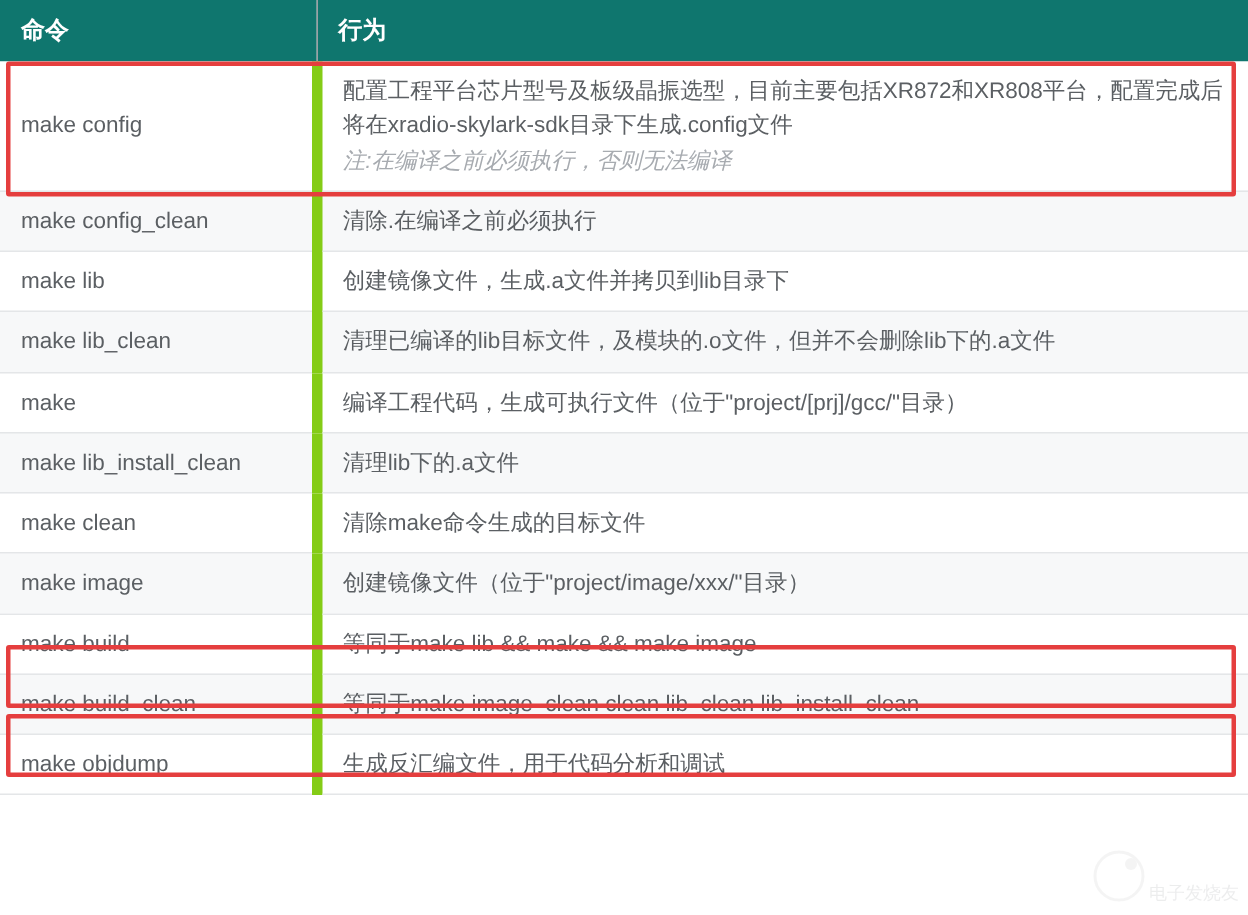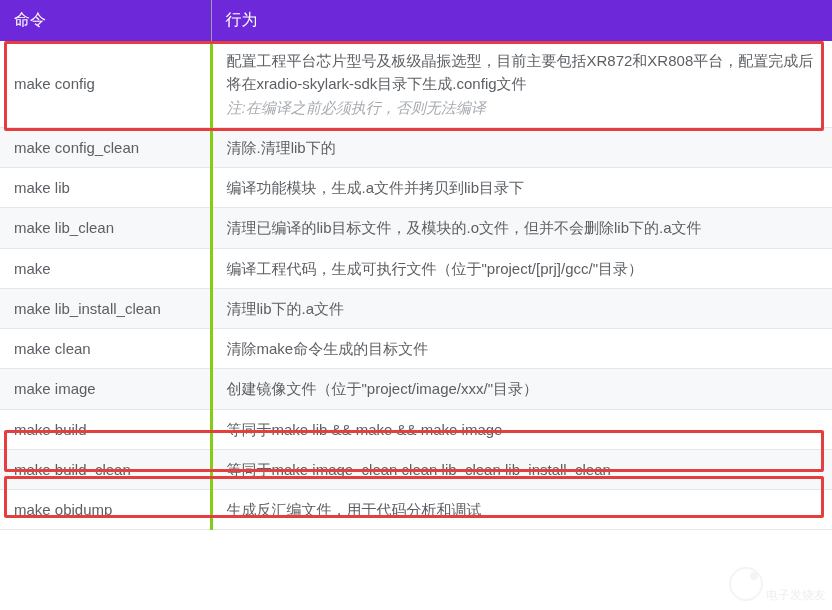--- a/index.html
+++ b/index.html
@@ -12,40 +12,40 @@
     height: 610px;
     overflow: hidden;
     position: relative;
   }
   table {
     width: 100%;
     border-collapse: collapse;
     table-layout: fixed;
   }
   thead th {
-    background: #6d28d9;
+    background: #0f766e;
     color: #fff;
     text-align: left;
-    font-weight: 400;
+    font-weight: 700;
     padding: 10px 14px;
     font-size: 16px;
   }
   thead th:first-child {
     width: 211px;
     border-right: 1px solid #9aa0a4;
   }
   tbody td {
     padding: 8px 14px;
     border-bottom: 1px solid #e4e6e8;
     vertical-align: middle;
     color: #5b5f63;
     line-height: 1.55;
   }
   tbody td:first-child {
-    border-right: 3px solid #84cc16;
+    border-right: 7px solid #84cc16;
     color: #5b5f63;
     white-space: nowrap;
   }
   tbody tr:nth-child(odd) { background: #fff; }
   tbody tr:nth-child(even) { background: #f7f8f9; }
 
   em.note {
     color: #a7abb0;
     display: inline;
   }
@@ -91,25 +91,25 @@
   <tbody>
     <tr>
       <td>make config</td>
       <td>
         <span>配置工程平台芯片型号及板级晶振选型，目前主要包括XR872和XR808平台，配置完成后将在xradio-skylark-sdk目录下生成.config文件</span><br>
         <em class="note">注:在编译之前必须执行，否则无法编译</em>
       </td>
     </tr>
     <tr>
       <td>make config_clean</td>
-      <td>清除.清理lib下的</td>
+      <td>清除.在编译之前必须执行</td>
     </tr>
     <tr>
       <td>make lib</td>
-      <td>编译功能模块，生成.a文件并拷贝到lib目录下</td>
+      <td>创建镜像文件，生成.a文件并拷贝到lib目录下</td>
     </tr>
     <tr>
       <td>make lib_clean</td>
       <td>清理已编译的lib目标文件，及模块的.o文件，但并不会删除lib下的.a文件</td>
     </tr>
     <tr>
       <td>make</td>
       <td>编译工程代码，生成可执行文件（位于"project/[prj]/gcc/"目录）</td>
     </tr>
     <tr>

